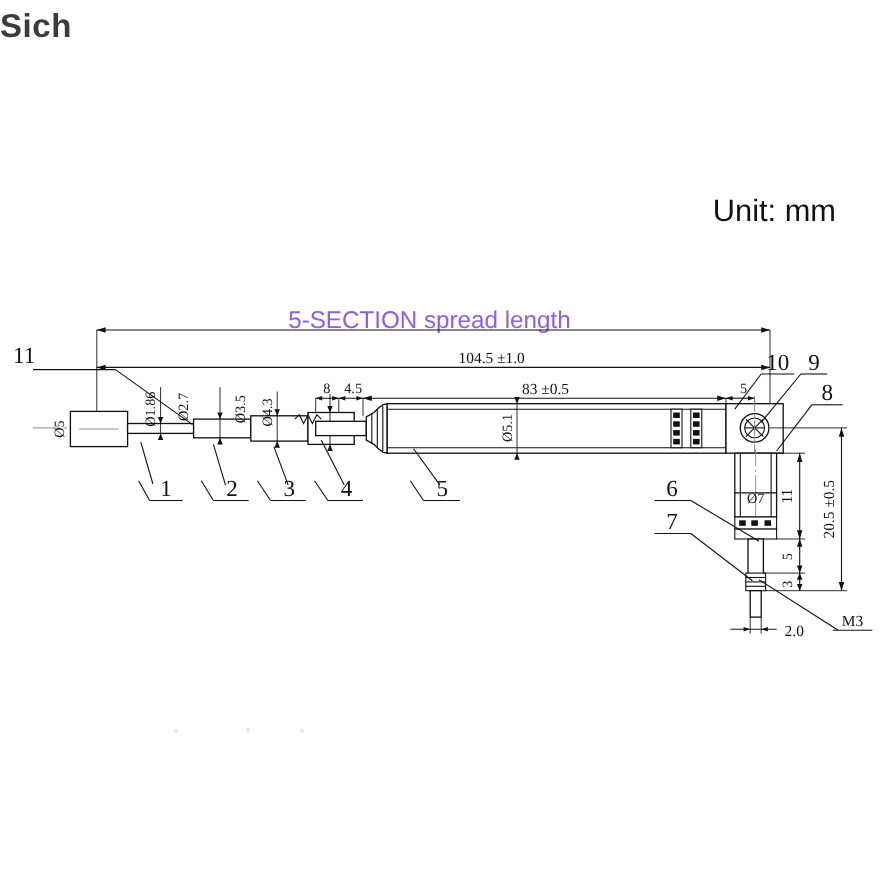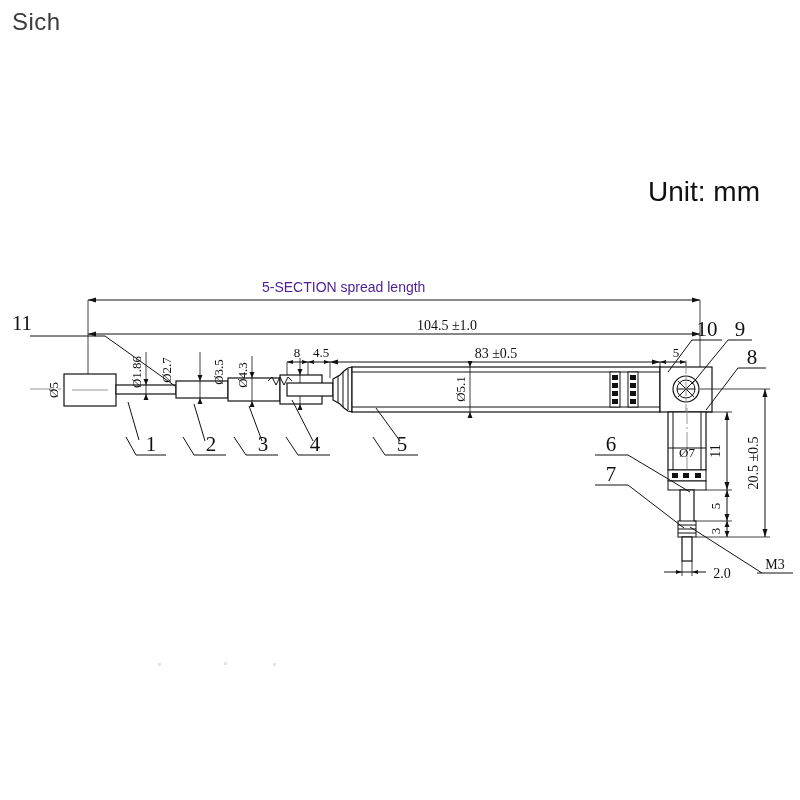--- a/index.html
+++ b/index.html
@@ -3,31 +3,31 @@
 <meta charset="utf-8">
 <style>
   html,body{margin:0;padding:0;}
   body{
     width:800px;height:800px;background:#ffffff;
     font-family:"Liberation Sans", sans-serif;
     position:relative;overflow:hidden;
   }
   #stage{position:absolute;left:0;top:0;width:800px;height:800px;}
   .wm{
-    position:absolute;left:12px;top:10px;
-    font-size:24px;font-weight:400;color:#3b3b3b;
+    position:absolute;left:0;top:10px;
+    font-size:30px;font-weight:700;color:#3b3b3b;
     letter-spacing:0.5px;line-height:1;
   }
   .unit{
     position:absolute;left:648px;top:178px;
     font-size:28px;color:#111;line-height:1;
   }
   .title{
     position:absolute;left:262px;top:280px;
-    font-size:14px;color:#4c1d95;line-height:1;white-space:nowrap;
+    font-size:22px;color:#8b5cf6;line-height:1;white-space:nowrap;
   }
   svg{position:absolute;left:0;top:0;display:block;}
   text{font-family:"Liberation Serif", serif;fill:#111;}
   .dimtxt{font-size:14px;}
   .dimtxt-s{font-size:13px;}
   .callout{font-size:21px;}
   .ln{stroke:#111;fill:none;}
   .thin{stroke-width:1;}
   .med{stroke-width:1.2;}
   .ctr{stroke:#8a8a8a;stroke-width:0.9;}

